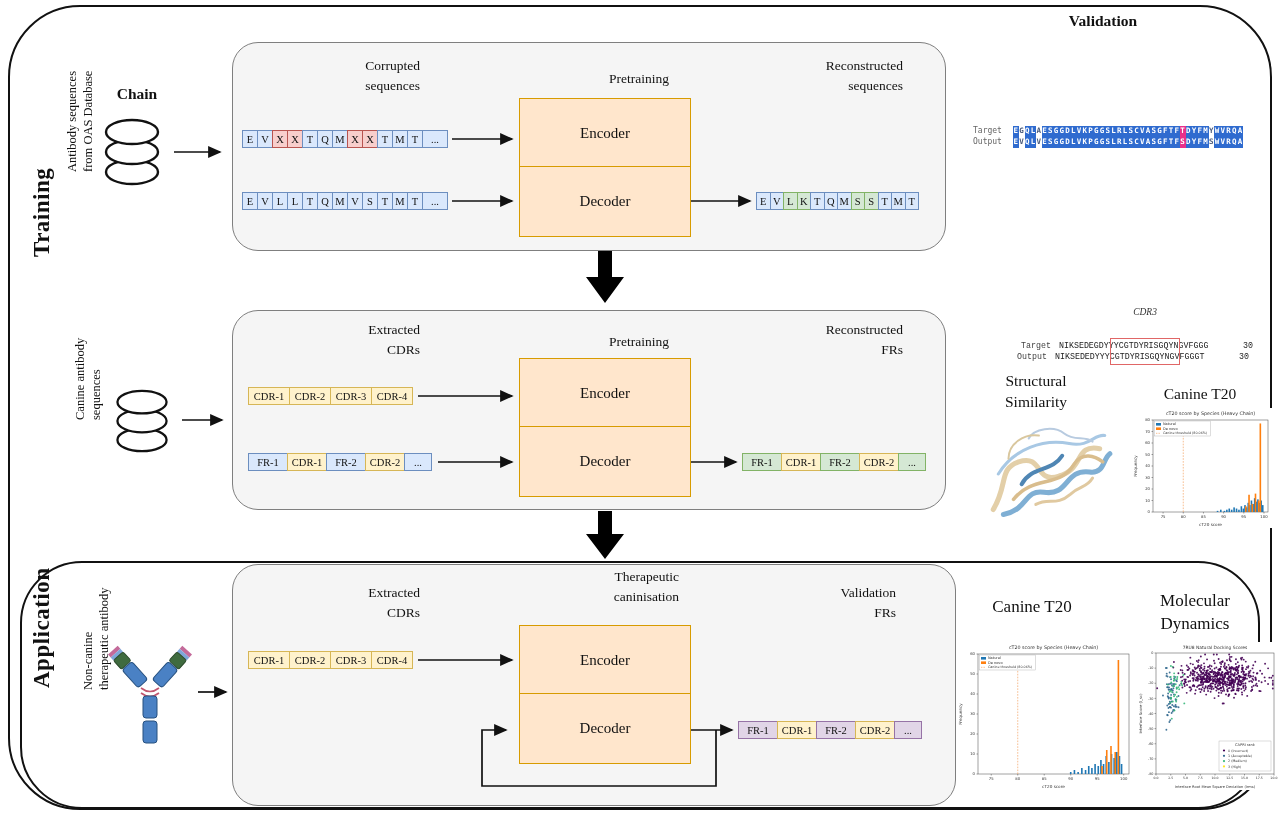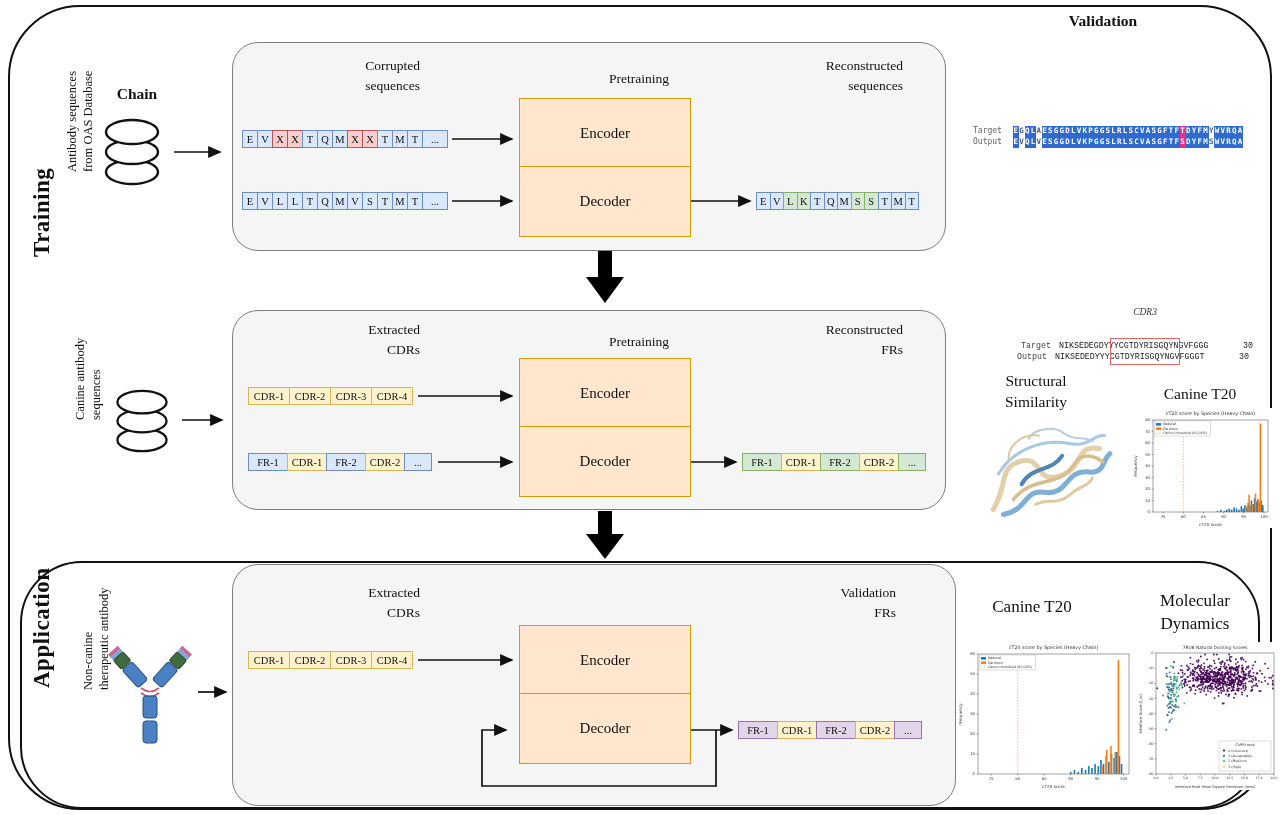--- a/index.html
+++ b/index.html
@@ -128,20 +128,22 @@
     </div>
   <div class="abs block" style="left:519px;top:426px;width:170px;height:69px;">
       <span>Decoder</span>
     </div>
   <div class="abs tokrow" style="left:248px;top:387px;"><span class="tok c-yellow" style="width: 42px;">CDR-1</span><span class="tok c-yellow" style="width: 42px;">CDR-2</span><span class="tok c-yellow" style="width: 42px;">CDR-3</span><span class="tok c-yellow" style="width: 42px;">CDR-4</span></div>
   <div class="abs tokrow" style="left:248px;top:453px;"><span class="tok c-blue" style="width: 40px;">FR-1</span><span class="tok c-yellow" style="width: 40px;">CDR-1</span><span class="tok c-blue" style="width: 40px;">FR-2</span><span class="tok c-yellow" style="width: 40px;">CDR-2</span><span class="tok c-blue" style="width: 28px;">...</span></div>
   <div class="abs tokrow" style="left:742px;top:453px;"><span class="tok c-green" style="width: 40px;">FR-1</span><span class="tok c-yellow" style="width: 40px;">CDR-1</span><span class="tok c-green" style="width: 40px;">FR-2</span><span class="tok c-yellow" style="width: 40px;">CDR-2</span><span class="tok c-green" style="width: 28px;">...</span></div>
 
   <div class="abs cap" style="left:270px;top:583px;width:150px;">Extracted
 CDRs</div>
+  <div class="abs cap" style="left:529px;top:567px;width:150px;">Therapeutic
+caninisation</div>
   <div class="abs cap" style="left:746px;top:583px;width:150px;">Validation
 FRs</div>
   <div class="abs block" style="left:519px;top:625px;width:170px;height:69px;">
       <span>Encoder</span>
     </div>
   <div class="abs block" style="left:519px;top:693px;width:170px;height:69px;">
       <span>Decoder</span>
     </div>
   <div class="abs tokrow" style="left:248px;top:651px;"><span class="tok c-yellow" style="width: 42px;">CDR-1</span><span class="tok c-yellow" style="width: 42px;">CDR-2</span><span class="tok c-yellow" style="width: 42px;">CDR-3</span><span class="tok c-yellow" style="width: 42px;">CDR-4</span></div>
   <div class="abs tokrow" style="left:738px;top:721px;"><span class="tok c-purple" style="width: 40px;">FR-1</span><span class="tok c-yellow" style="width: 40px;">CDR-1</span><span class="tok c-purple" style="width: 40px;">FR-2</span><span class="tok c-yellow" style="width: 40px;">CDR-2</span><span class="tok c-purple" style="width: 28px;">...</span></div>

